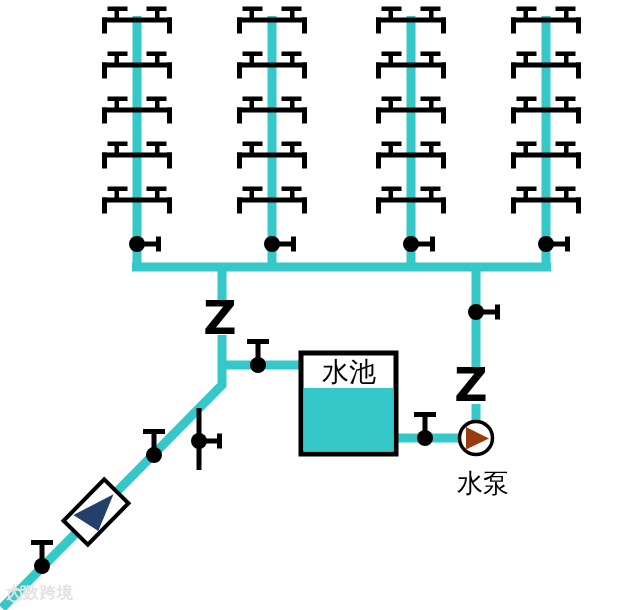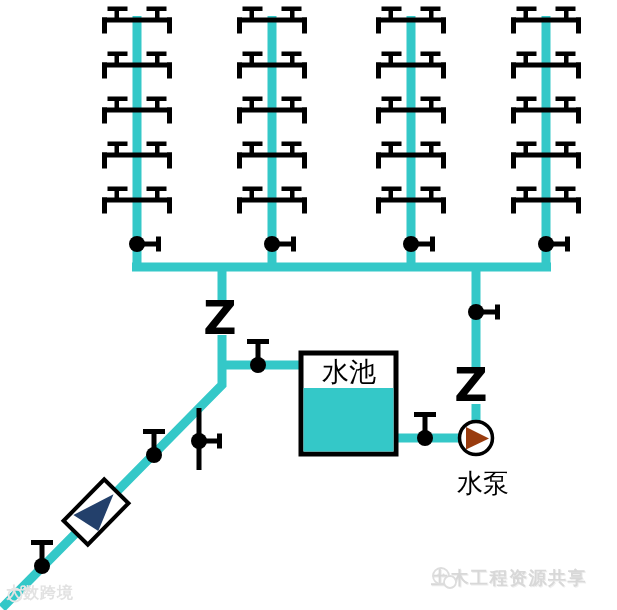--- a/index.html
+++ b/index.html
@@ -106,22 +106,13 @@
 </svg>
 
 <div class="wm-left">
   <svg width="22" height="20">
     <circle cx="9" cy="12" r="6.5" fill="none" stroke="#e6e6e6" stroke-width="2"></circle>
     <circle cx="17" cy="5" r="2" fill="none" stroke="#e6e6e6" stroke-width="1.5"></circle>
   </svg>
   <span>大数跨境</span>
 </div>
 
-<div class="wm-right">
-  <svg width="26" height="24">
-    <circle cx="10" cy="10" r="8" fill="none" stroke="#dddddd" stroke-width="1.8"></circle>
-    <circle cx="19" cy="16" r="6" fill="#ffffff" stroke="#dddddd" stroke-width="1.8"></circle>
-    <circle cx="7.5" cy="8.5" r="1.1" fill="#dddddd"></circle>
-    <circle cx="12.5" cy="8.5" r="1.1" fill="#dddddd"></circle>
-  </svg>
-  <span>土木工程资源共享</span>
-</div>
 </div>
 
 </body></html>

